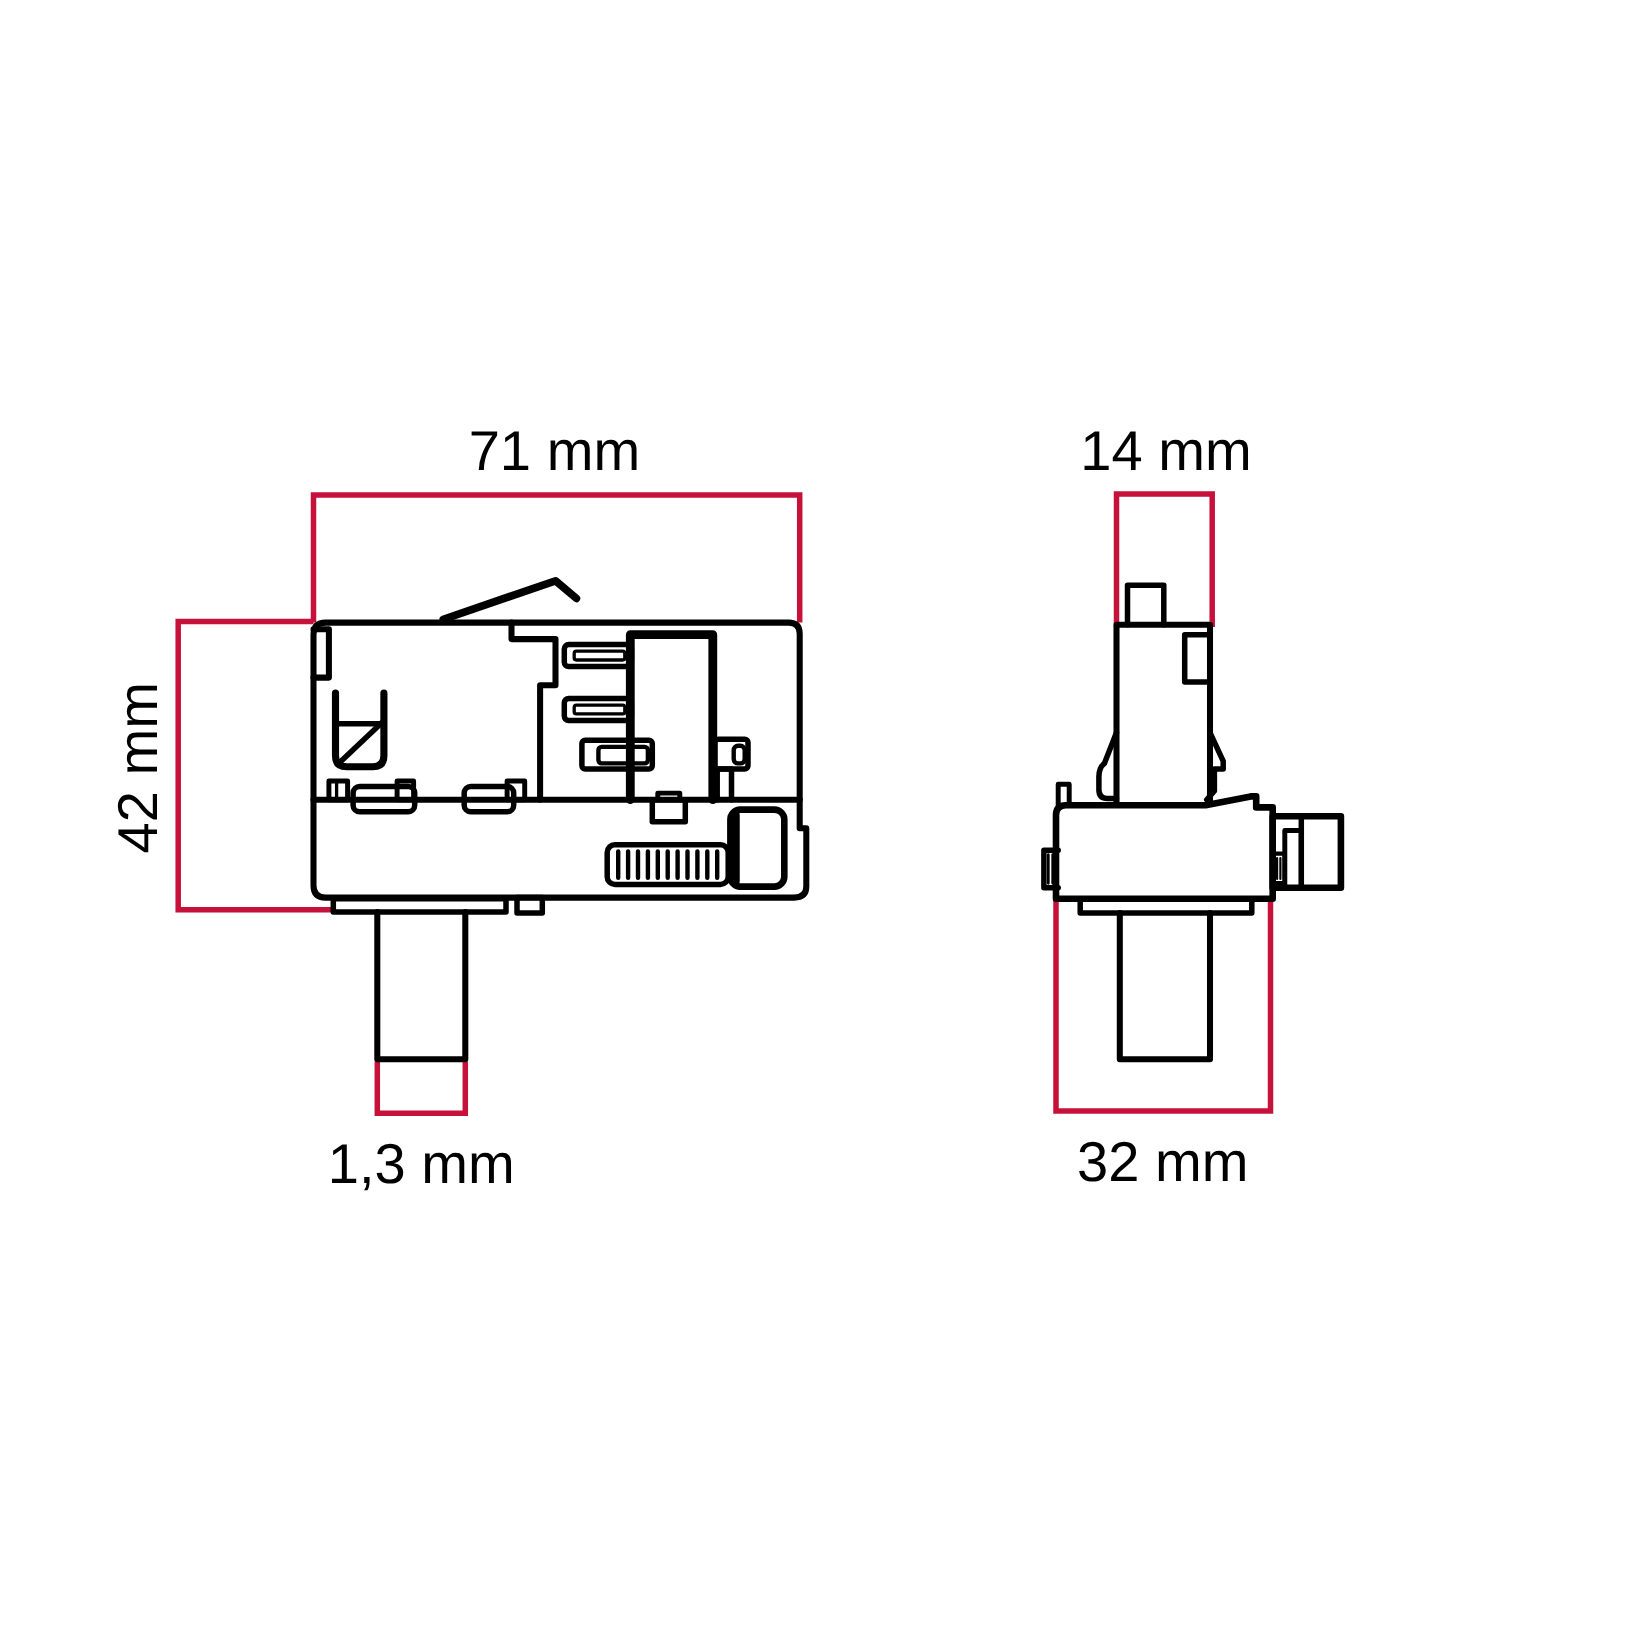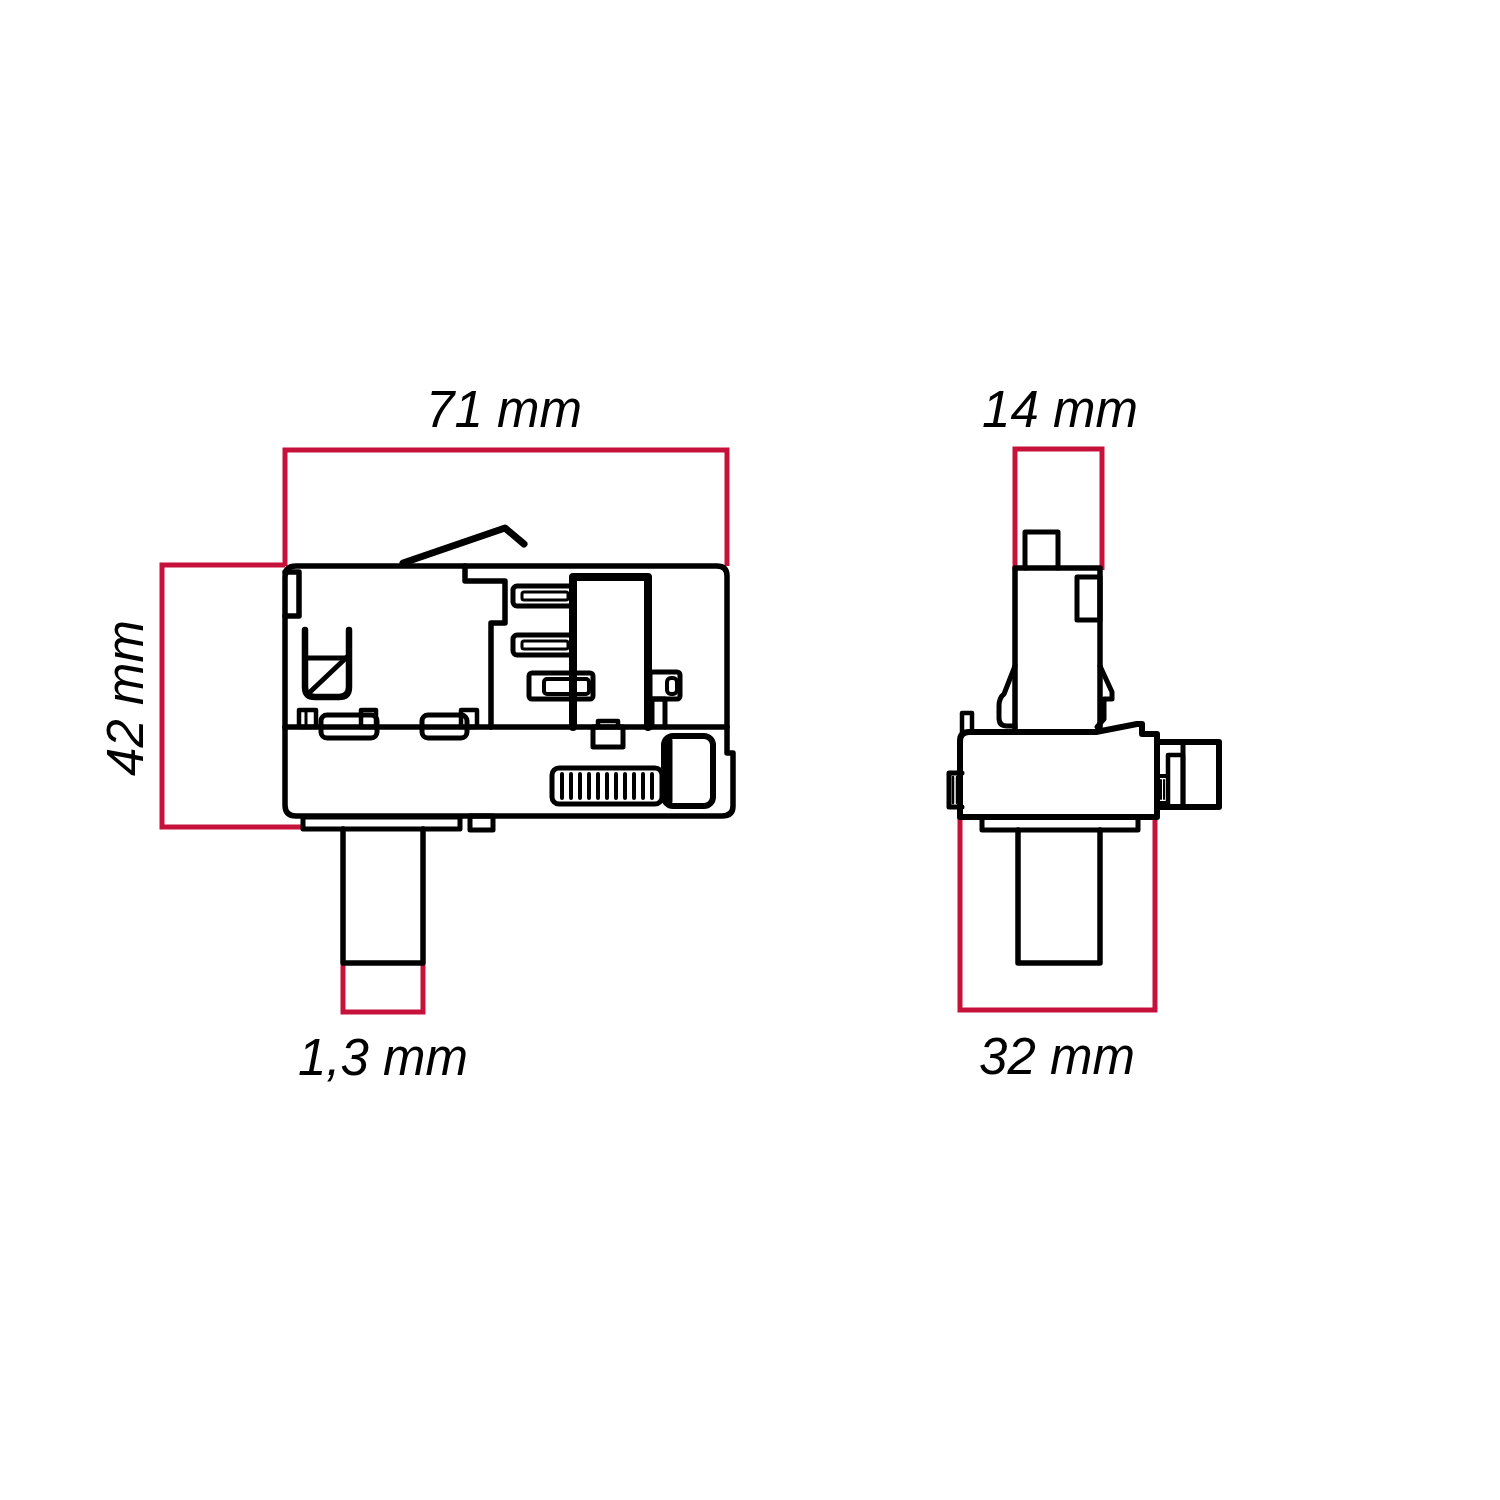--- a/index.html
+++ b/index.html
@@ -2,21 +2,20 @@
 <html><head>
 <meta charset="utf-8">
 <style>
   html, body { margin: 0; padding: 0; background: #ffffff; }
   .canvas {
     position: relative;
     width: 1500px;
     height: 1500px;
     background: #ffffff;
     overflow: hidden;
-    font-style: italic;
   }
   svg { display: block; }
   .dim-label {
     font-family: "Liberation Sans", sans-serif;
     font-size: 51px;
     font-weight: 400;
   }
 </style>
 </head>
 <body>

